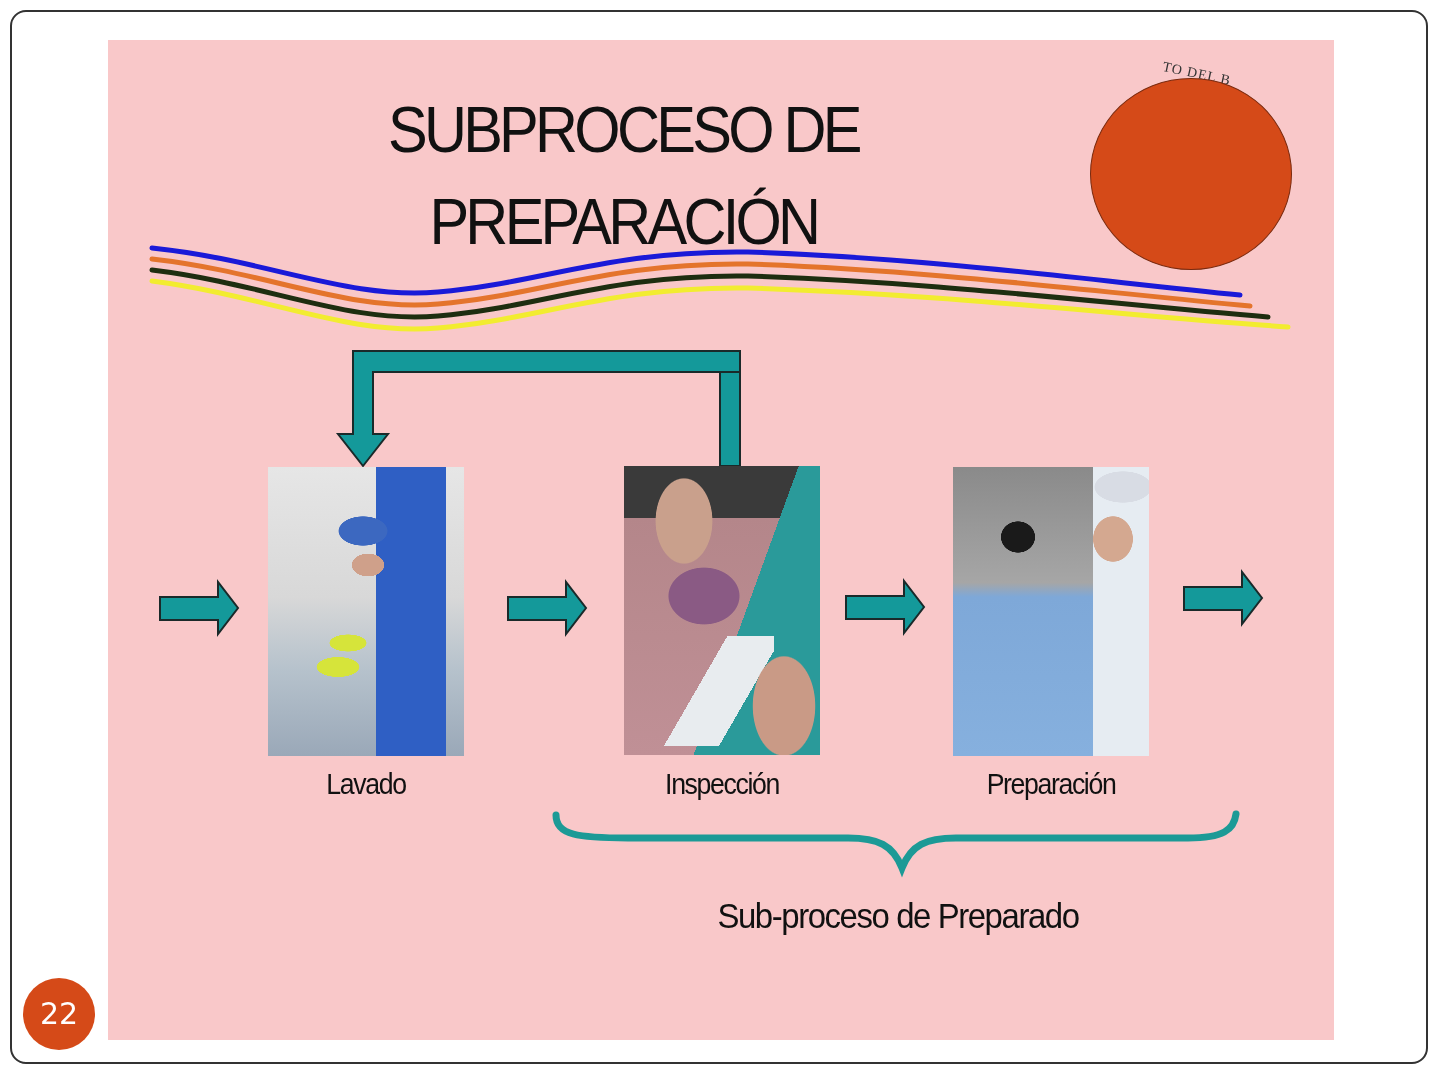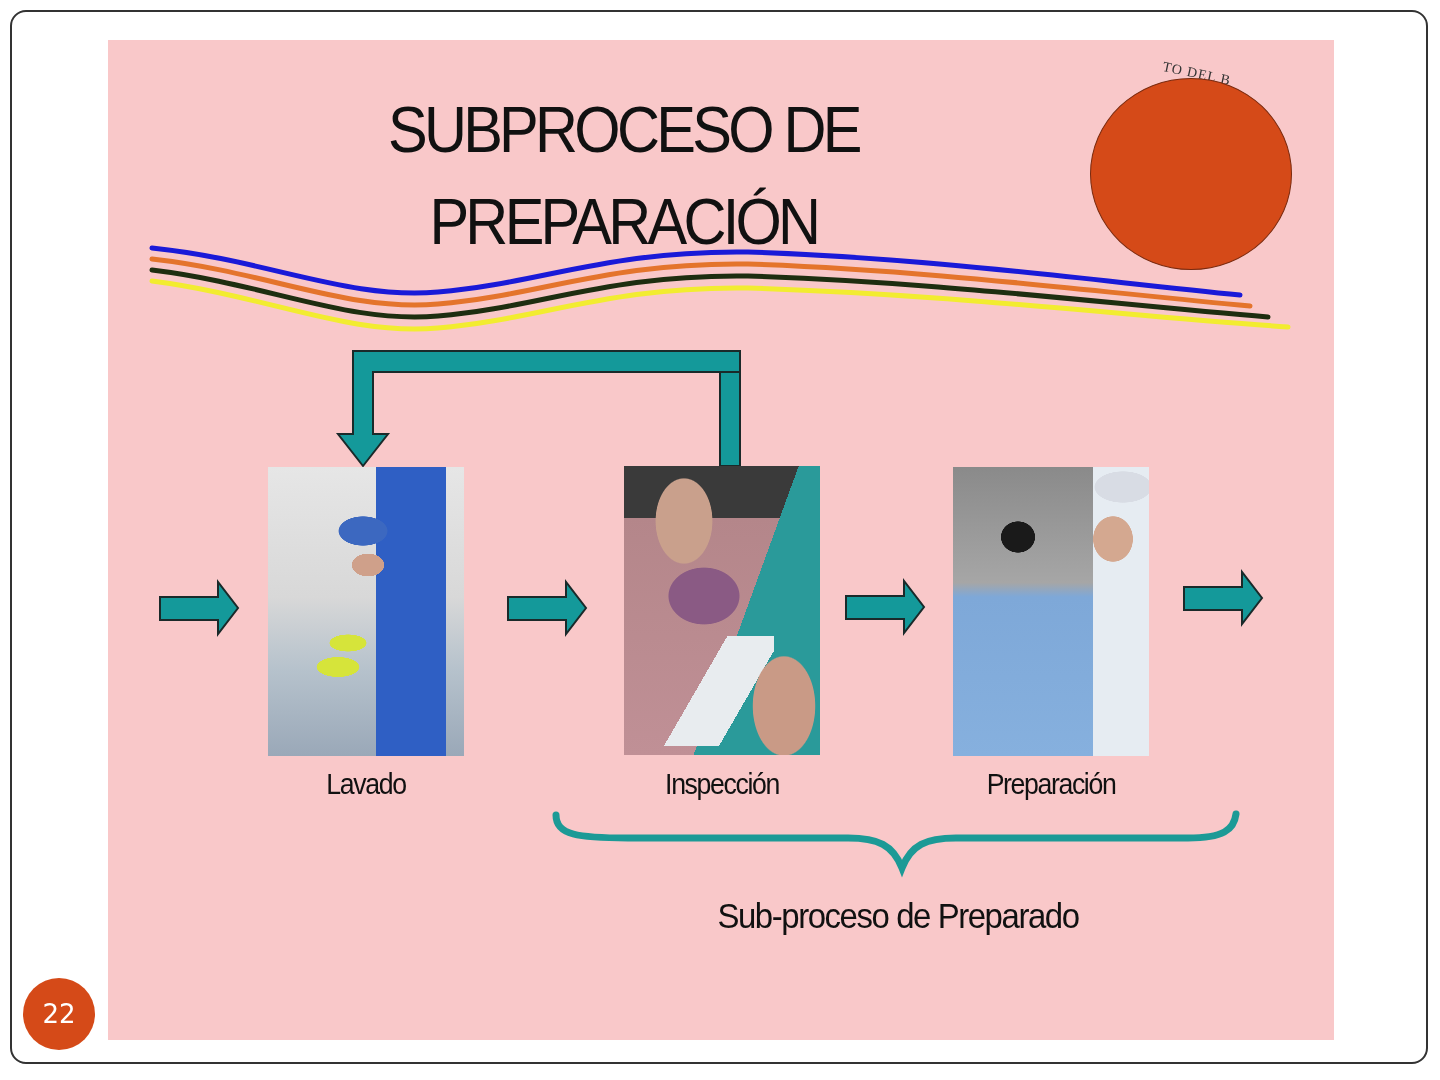--- a/index.html
+++ b/index.html
@@ -142,21 +142,21 @@
     .page-badge {
       position: absolute;
       left: 23px;
       top: 978px;
       width: 72px;
       height: 72px;
       border-radius: 50%;
       background: #d54a18;
       color: #ffffff;
       font-family: "DejaVu Sans", sans-serif;
-      font-size: 26px;
+      font-size: 30px;
       line-height: 72px;
       text-align: center;
     }
   </style>
 </head>
 <body>
 
 <div class="frame"></div>
 
 <div class="slide">

